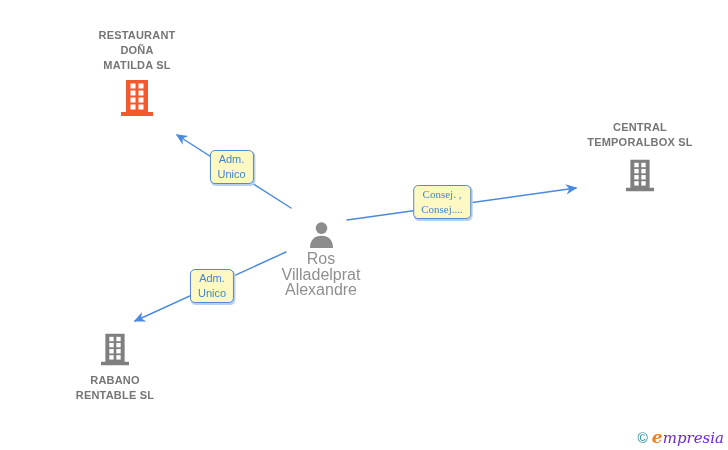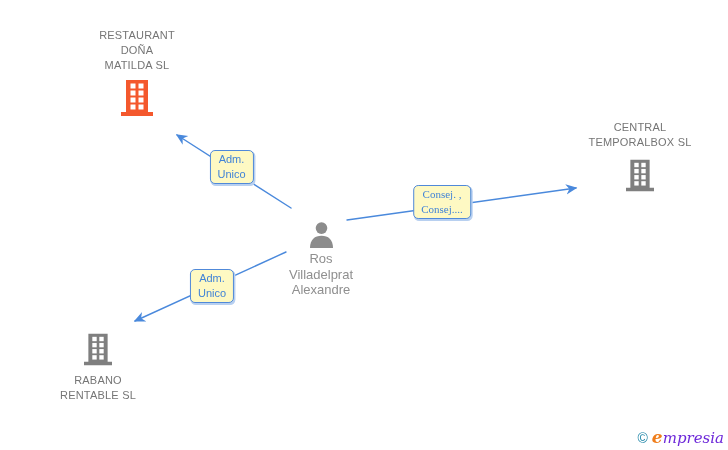--- a/index.html
+++ b/index.html
@@ -6,25 +6,25 @@
   .canvas{
     position:relative;width:728px;height:450px;background:#ffffff;overflow:hidden;
     font-family:"Liberation Sans", sans-serif;
   }
   .edges-layer{position:absolute;left:0;top:0;z-index:1;}
   .edges-layer line{stroke:#4a89dc;stroke-width:1.4;stroke-linecap:round;}
 
   .node{position:absolute;z-index:2;display:flex;flex-direction:column;align-items:center;cursor:pointer;}
   .node-label{
     white-space:pre-line;text-align:center;
-    font-size:11px;font-weight:normal;color:#757575;line-height:15px;letter-spacing:.2px;
+    font-size:11px;font-weight:bold;color:#757575;line-height:15px;letter-spacing:.2px;
   }
   .person-label{
     white-space:pre-line;text-align:center;
-    font-size:13px;font-weight:normal;color:#8f8f8f;line-height:15.5px;
+    font-size:16px;font-weight:normal;color:#8f8f8f;line-height:15.5px;
   }
   .icon{display:block;}
   .bldg-orange{color:#f4582d;}
   .bldg-gray{color:#7f7f7f;}
   .person-icon{color:#8c8c8c;}
 
   .edge-label{
     position:absolute;z-index:3;transform:translate(-50%,-50%);
     background:#fef9c3;border:1.5px solid #5089d9;border-radius:5px;
     box-shadow:1px 1.5px 0 .5px #b8d0f0;
@@ -40,21 +40,21 @@
   .wm-initial{color:#ef7d1a;font-size:17px;font-weight:bold;}
   .wm-rest{color:#6d28d9;font-size:15px;}
 
   
   .node-restaurant{left:67px;top:28px;width:140px;}
   .node-restaurant .icon{margin-top:7px;}
   .node-central{left:567px;top:120px;width:146px;}
   .node-central .icon{margin-top:9px;}
   .node-person{left:261px;top:222px;width:120px;}
   .node-person .person-label{margin-top:3px;}
-  .node-rabano{left:28px;top:333px;width:140px;}
+  .node-rabano{left:45px;top:333px;width:140px;}
   .node-rabano .icon{margin-top:0;}
   .node-rabano .node-label{margin-top:7px;}
 </style>
 </head>
 <body>
 
 <div class="canvas">
 
   <svg class="edges-layer" width="728" height="450">
     <defs>

